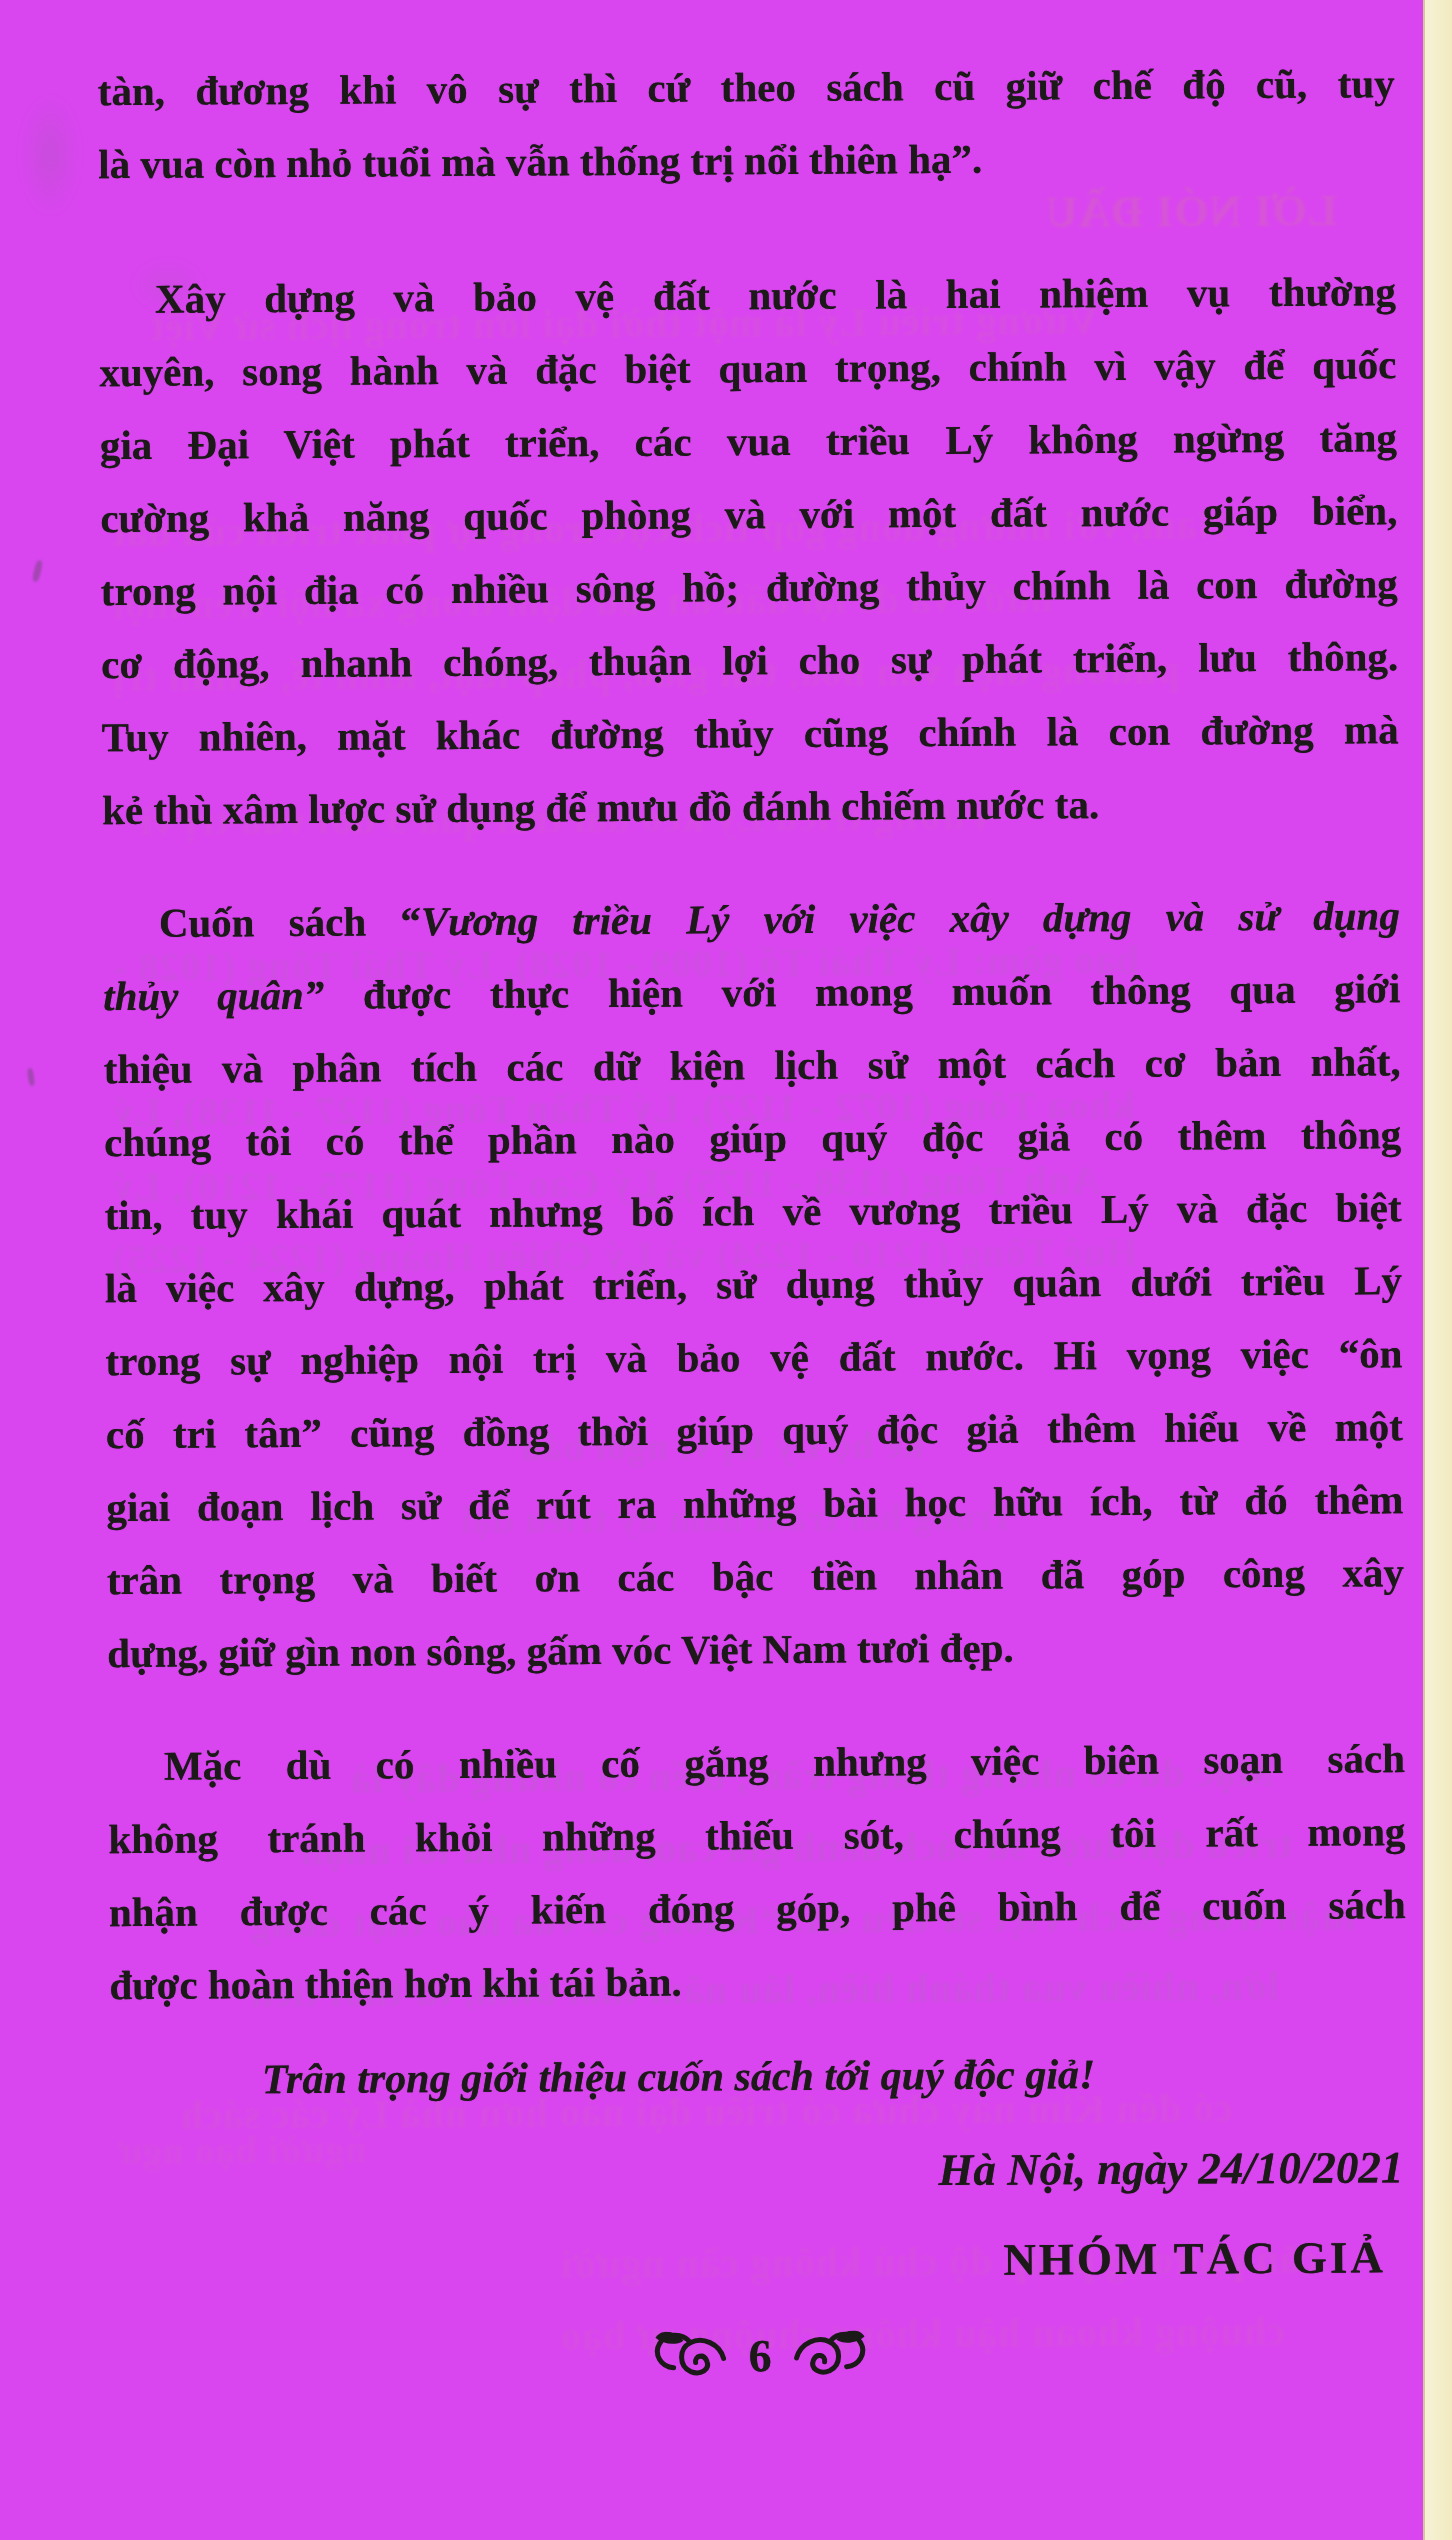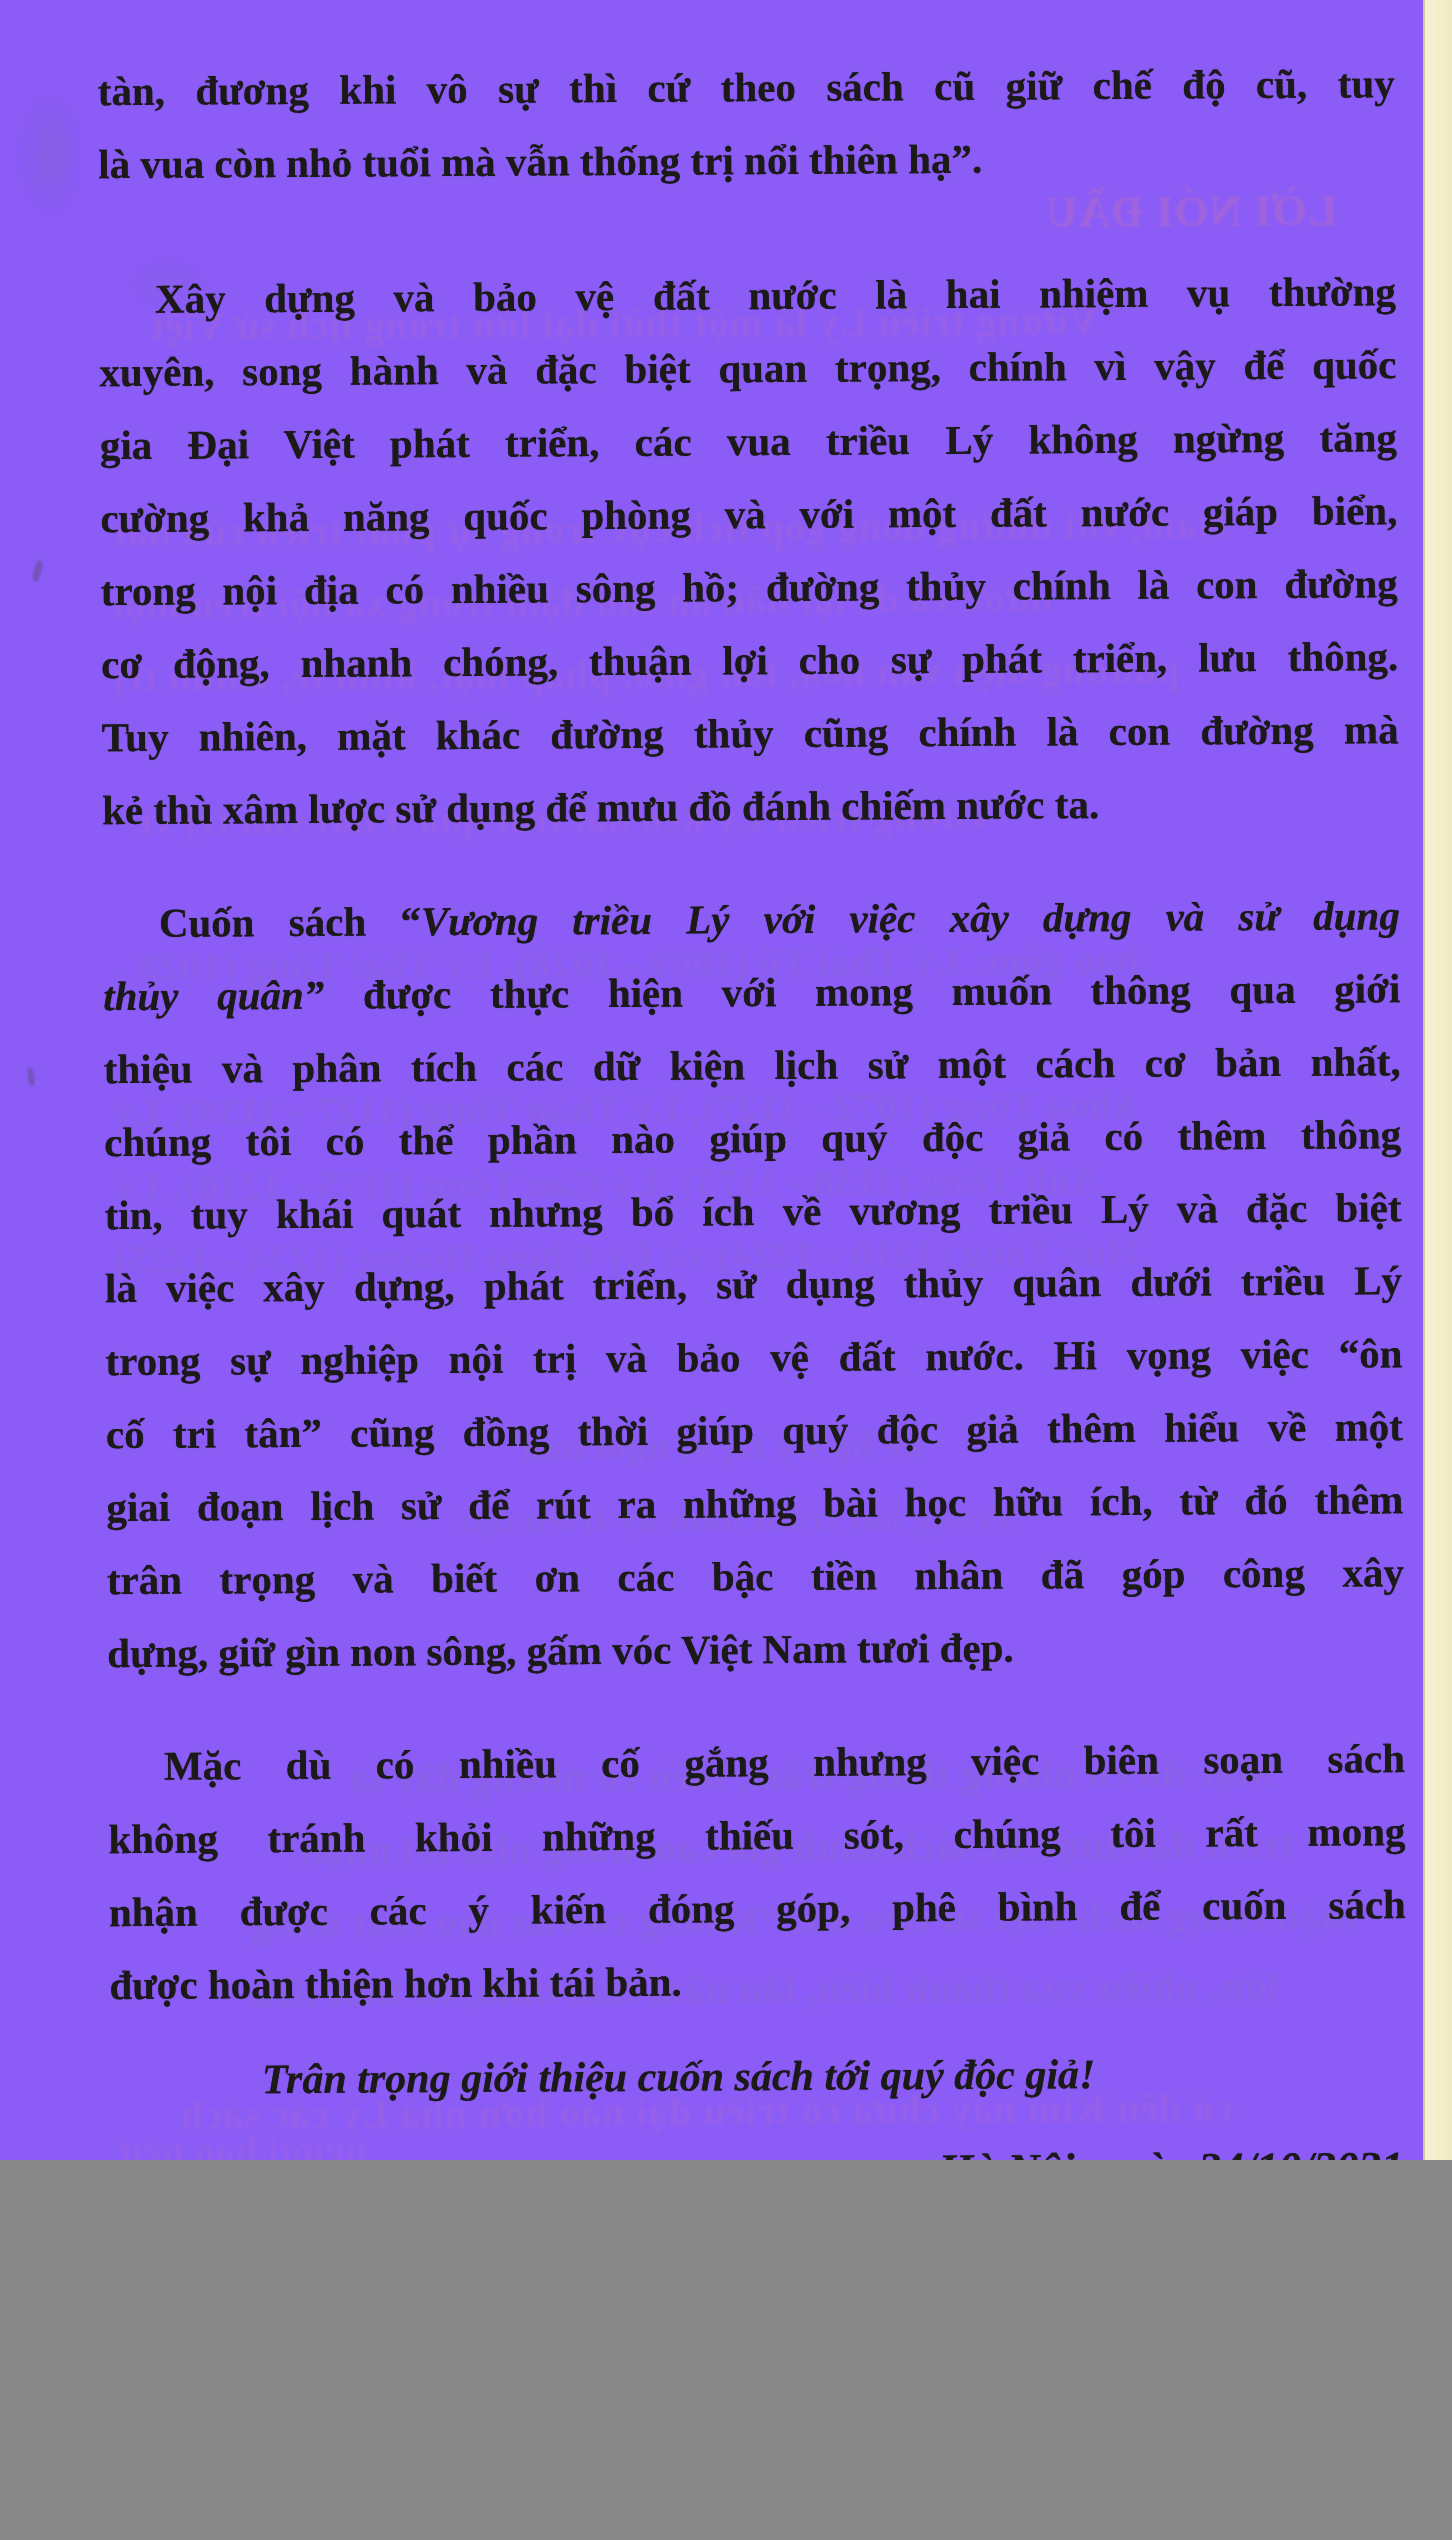--- a/index.html
+++ b/index.html
@@ -1,19 +1,19 @@
 <!DOCTYPE html>
 <html><head>
 <meta charset="utf-8">
 <style>
   html,body{margin:0;padding:0;background:#888;}
   .page{
     position:relative;
-    width:1452px;height:2160px;
-    background:#8b5cf6;
+    width:1452px;height:2540px;
+    background:#d946ef;
     overflow:hidden;
     font-family:"Liberation Serif","DejaVu Serif",serif;
     color:#1b1a18;
   }
   
   .edge-strip{
     position:absolute;top:0;right:0;width:27px;height:100%;
     background:linear-gradient(to right,#f7f2d6,#f1eac0);
     border-left:2px solid rgba(187,172,118,.55);
   }

